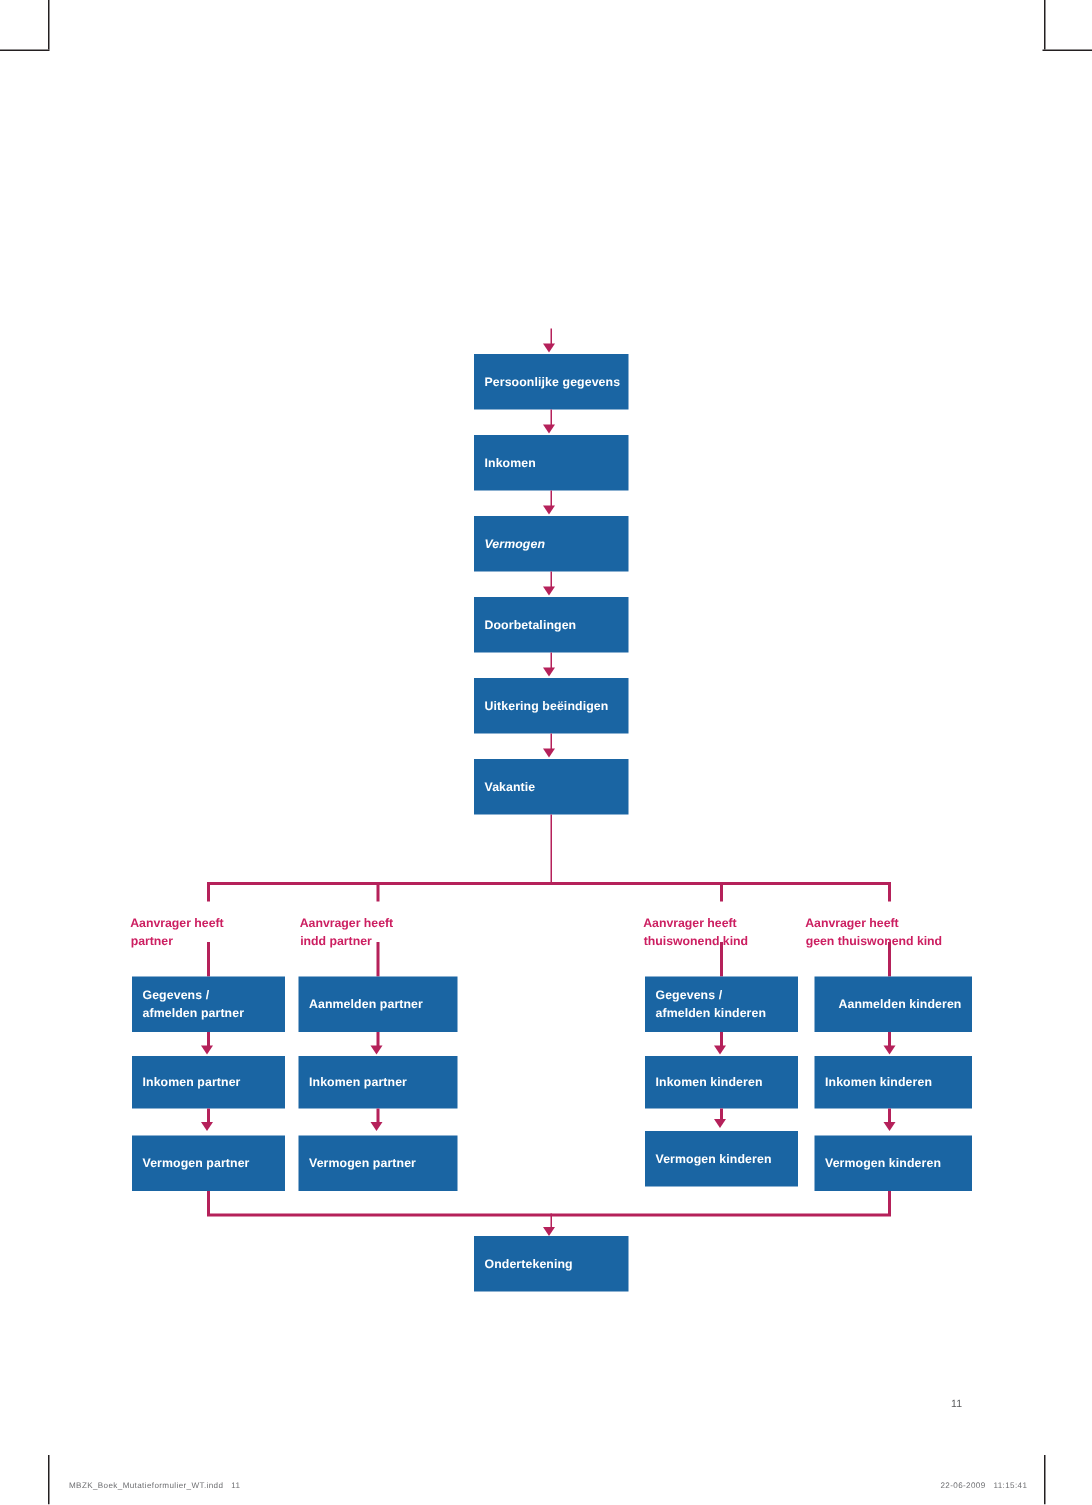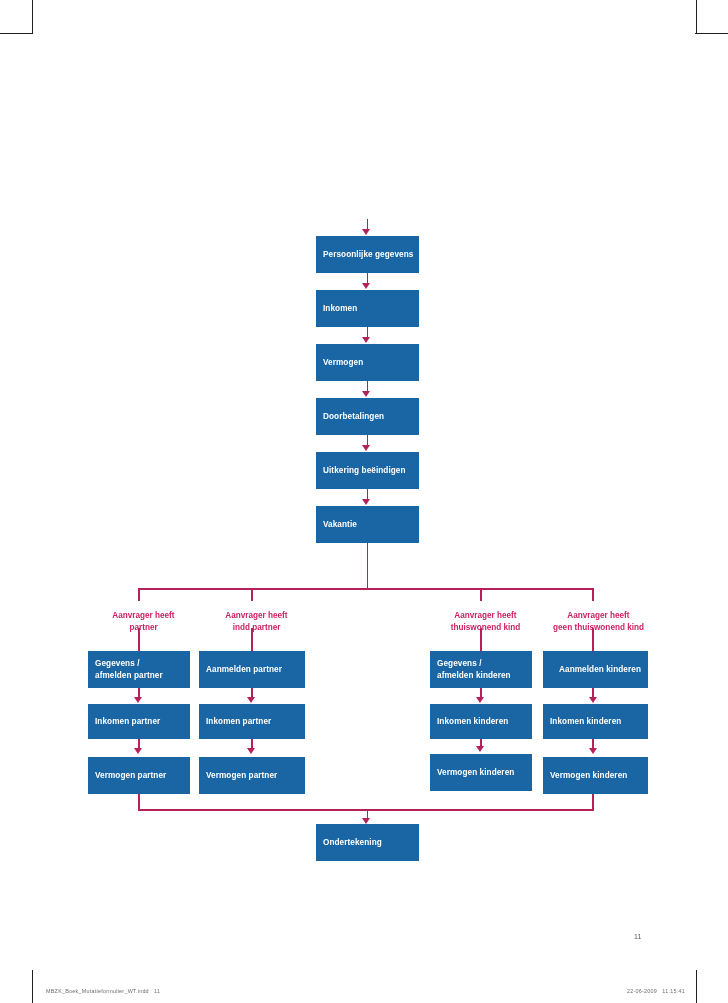--- a/index.html
+++ b/index.html
@@ -32,21 +32,21 @@
     align-items:flex-start;
   }
   .node span{display:block;white-space:pre;}
 
   .branch-label{
     position:absolute;
     color:#cc1f61;
     font-size:8.2px;
     line-height:11.8px;
     font-weight:600;
-    text-align:center;
+    text-align:left;
     white-space:pre;
   }
 
   
   .ln{position:absolute;background:#b5215a;}
   .ln.v{width:1.6px;}
   .ln.h{height:1.6px;}
 
   .arrow{
     position:absolute;
@@ -91,21 +91,21 @@
   </div>
   <div class="ln v" style="left:366.5px;top:273px;height:11px;"></div>
   <div class="arrow" style="left:362px;top:283px;"></div>
 
   <div class="node" style="left:316px;top:290px;width:103px;height:37px;">
     <span>Inkomen</span>
   </div>
   <div class="ln v" style="left:366.5px;top:327px;height:11px;"></div>
   <div class="arrow" style="left:362px;top:337px;"></div>
 
-  <div class="node" style="left:316px;top:344px;width:103px;height:37px;">
+  <div class="node" style="left:316px;top:344px;width:103px;height:37px;font-style:italic;">
     <span>Vermogen</span>
   </div>
   <div class="ln v" style="left:366.5px;top:381px;height:11px;"></div>
   <div class="arrow" style="left:362px;top:391px;"></div>
 
   <div class="node" style="left:316px;top:398px;width:103px;height:37px;">
     <span>Doorbetalingen</span>
   </div>
   <div class="ln v" style="left:366.5px;top:435px;height:11px;"></div>
   <div class="arrow" style="left:362px;top:445px;"></div>

